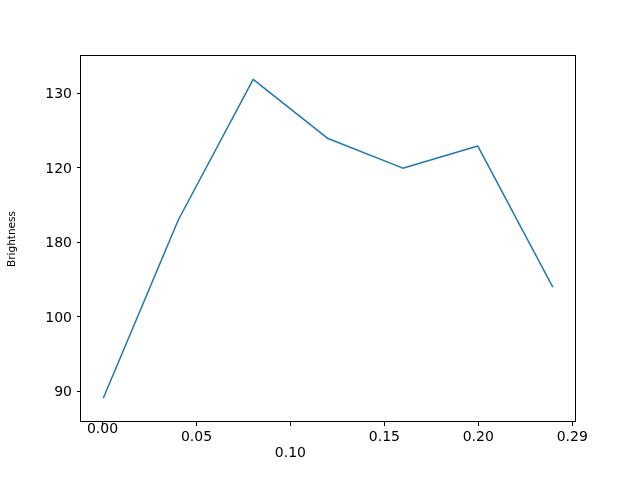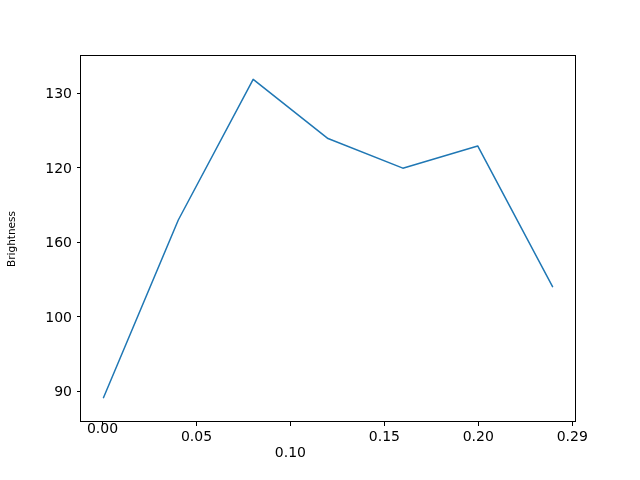--- a/index.html
+++ b/index.html
@@ -117,21 +117,21 @@
       <polyline id="data-line" fill="none" stroke="#1f77b4" stroke-width="1.5" stroke-linejoin="round" stroke-linecap="round" points="22.55,343.55 97.70,164.89 172.85,23.45 248.00,83.00 323.15,112.78 398.30,90.45 473.45,231.89"></polyline>
     </svg>
   </div>
 
   <div id="ticks-layer">
       <div class="tick-mark ytick-mark" style="left: 76.5px; top: 390.706px;"></div>
       <div class="tick-label ytick-label" style="left: 20px; width: 52px; top: 391.106px;">90</div>
       <div class="tick-mark ytick-mark" style="left: 76.5px; top: 316.264px;"></div>
       <div class="tick-label ytick-label" style="left: 20px; width: 52px; top: 316.664px;">100</div>
       <div class="tick-mark ytick-mark" style="left: 76.5px; top: 241.822px;"></div>
-      <div class="tick-label ytick-label" style="left: 20px; width: 52px; top: 242.222px;">160</div>
+      <div class="tick-label ytick-label" style="left: 20px; width: 52px; top: 242.222px;">180</div>
       <div class="tick-mark ytick-mark" style="left: 76.5px; top: 167.38px;"></div>
       <div class="tick-label ytick-label" style="left: 20px; width: 52px; top: 167.78px;">120</div>
       <div class="tick-mark ytick-mark" style="left: 76.5px; top: 92.9377px;"></div>
       <div class="tick-label ytick-label" style="left: 20px; width: 52px; top: 93.3377px;">130</div>
       <div class="tick-mark xtick-mark" style="left: 102.145px; top: 422px;"></div>
       <div class="tick-label xtick-label" style="left: 102.545px; top: 420px; text-align: right;">0.00</div>
       <div class="tick-mark xtick-mark" style="left: 196.085px; top: 422px;"></div>
       <div class="tick-label xtick-label" style="left: 196.485px; top: 428px;">0.05</div>
       <div class="tick-mark xtick-mark" style="left: 290.024px; top: 422px;"></div>
       <div class="tick-label xtick-label" style="left: 290.424px; top: 428px; margin-top: 16px;">0.10</div>

